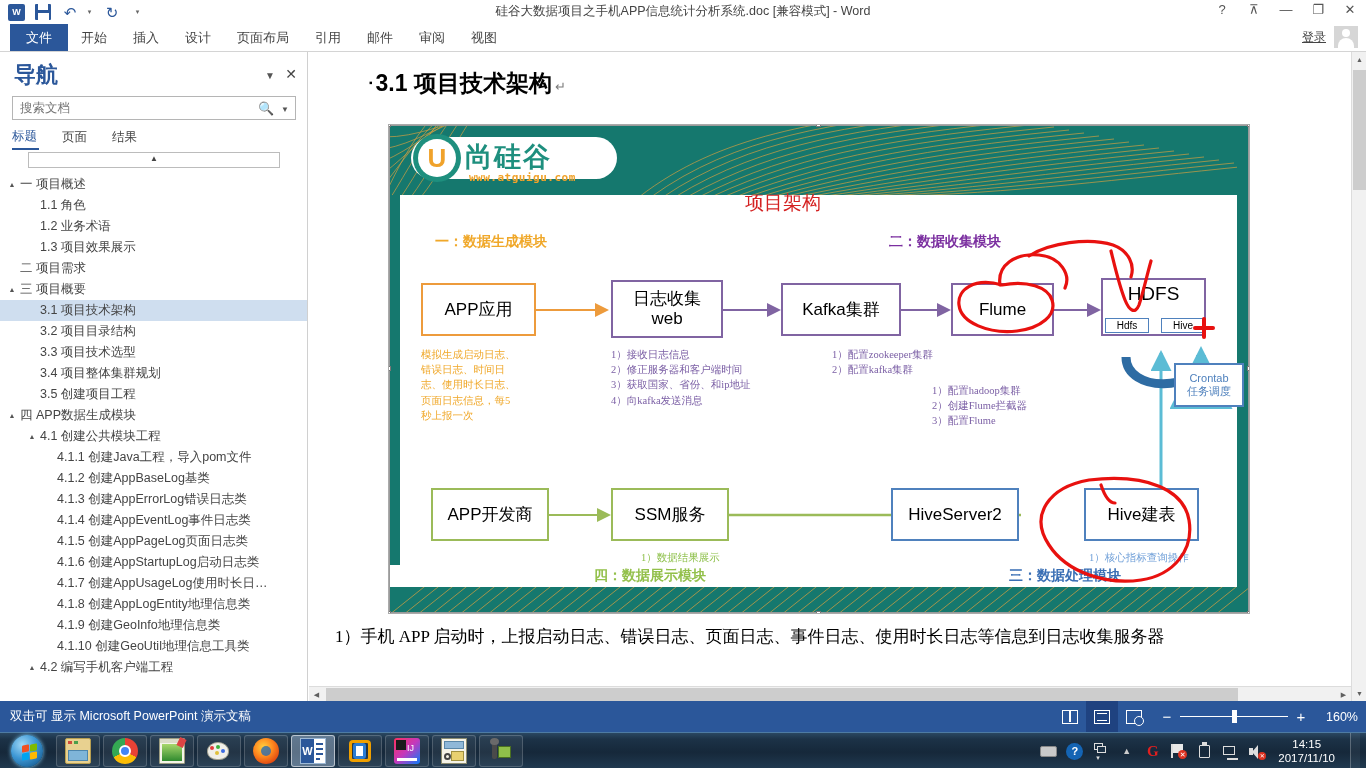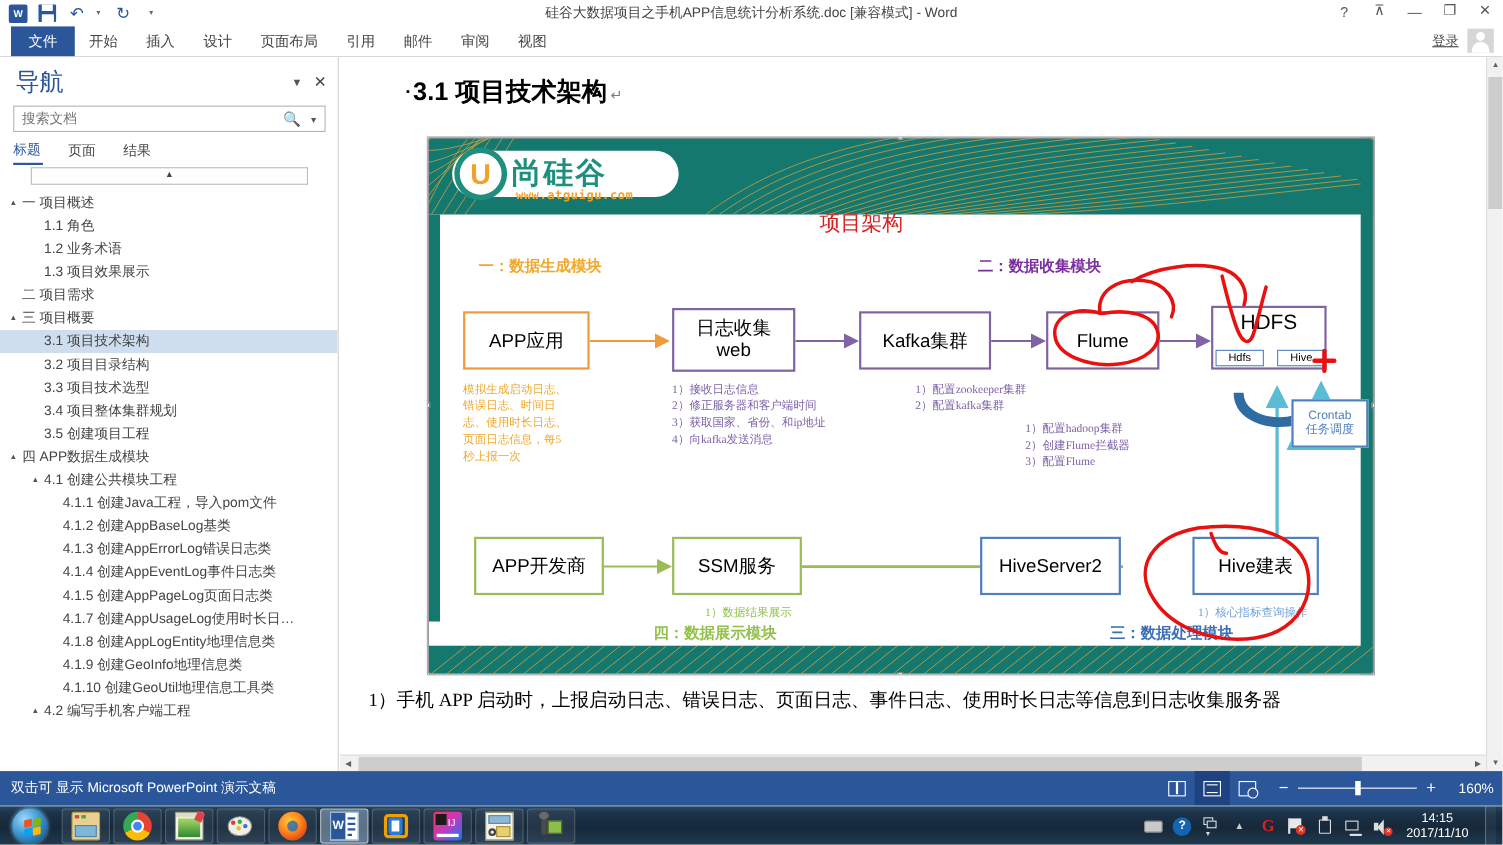--- a/index.html
+++ b/index.html
@@ -63,21 +63,21 @@
 
   
   #navpane {
     position: absolute; left: 0; top: 52px; width: 308px; height: 649px;
     background: #fff; border-right: 1px solid #d0d0d0;
     overflow: hidden;
   }
   #nav-head { position: relative; height: 44px; }
   #nav-title {
     position: absolute; left: 14px; top: 8px;
-    font-size: 22px; color: #2b579a; font-weight: normal;
+    font-size: 22px; color: #2b579a; font-weight: bold;
   }
   #nav-dd { position: absolute; right: 32px; top: 18px; font-size: 10px; color: #555; }
   #nav-close { position: absolute; right: 10px; top: 14px; font-size: 14px; color: #444; }
   #nav-search {
     position: absolute; left: 12px; top: 44px; width: 284px; height: 24px;
     border: 1px solid #b5b5b5; background: #fff;
   }
   #nav-search-input {
     position: absolute; left: 5px; top: 3px; width: 240px; border: 0; outline: 0;
     font-size: 12.5px; color: #888; font-family: "Liberation Sans", sans-serif;
@@ -403,20 +403,21 @@
       <div class="nav-item lvl2"><span>3.3 项目技术选型</span></div>
       <div class="nav-item lvl2"><span>3.4 项目整体集群规划</span></div>
       <div class="nav-item lvl2"><span>3.5 创建项目工程</span></div>
       <div class="nav-item lvl1"><span class="tri l1">▲</span><span>四 APP数据生成模块</span></div>
       <div class="nav-item lvl2"><span class="tri l2">▲</span><span>4.1 创建公共模块工程</span></div>
       <div class="nav-item lvl3"><span>4.1.1 创建Java工程，导入pom文件</span></div>
       <div class="nav-item lvl3"><span>4.1.2 创建AppBaseLog基类</span></div>
       <div class="nav-item lvl3"><span>4.1.3 创建AppErrorLog错误日志类</span></div>
       <div class="nav-item lvl3"><span>4.1.4 创建AppEventLog事件日志类</span></div>
       <div class="nav-item lvl3"><span>4.1.5 创建AppPageLog页面日志类</span></div>
+      <div class="nav-item lvl3"><span>4.1.6 创建AppStartupLog启动日志类</span></div>
       <div class="nav-item lvl3"><span>4.1.7 创建AppUsageLog使用时长日…</span></div>
       <div class="nav-item lvl3"><span>4.1.8 创建AppLogEntity地理信息类</span></div>
       <div class="nav-item lvl3"><span>4.1.9 创建GeoInfo地理信息类</span></div>
       <div class="nav-item lvl3"><span>4.1.10 创建GeoUtil地理信息工具类</span></div>
       <div class="nav-item lvl2"><span class="tri l2">▲</span><span>4.2 编写手机客户端工程</span></div>
     </div>
 </div>
 
 <div id="docarea">
   <div id="page">

